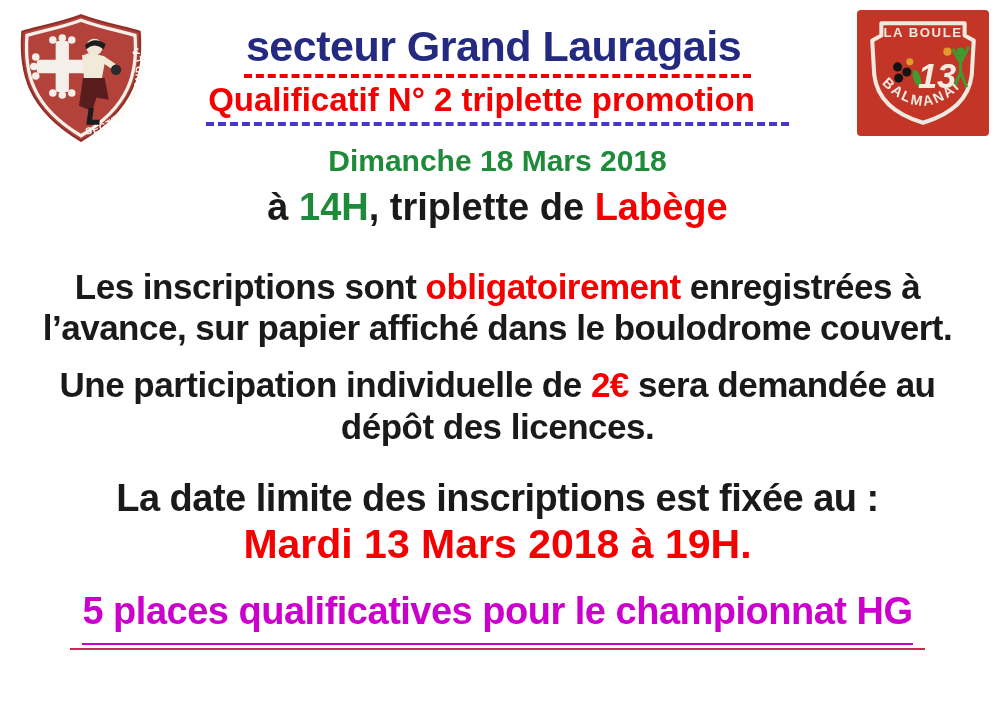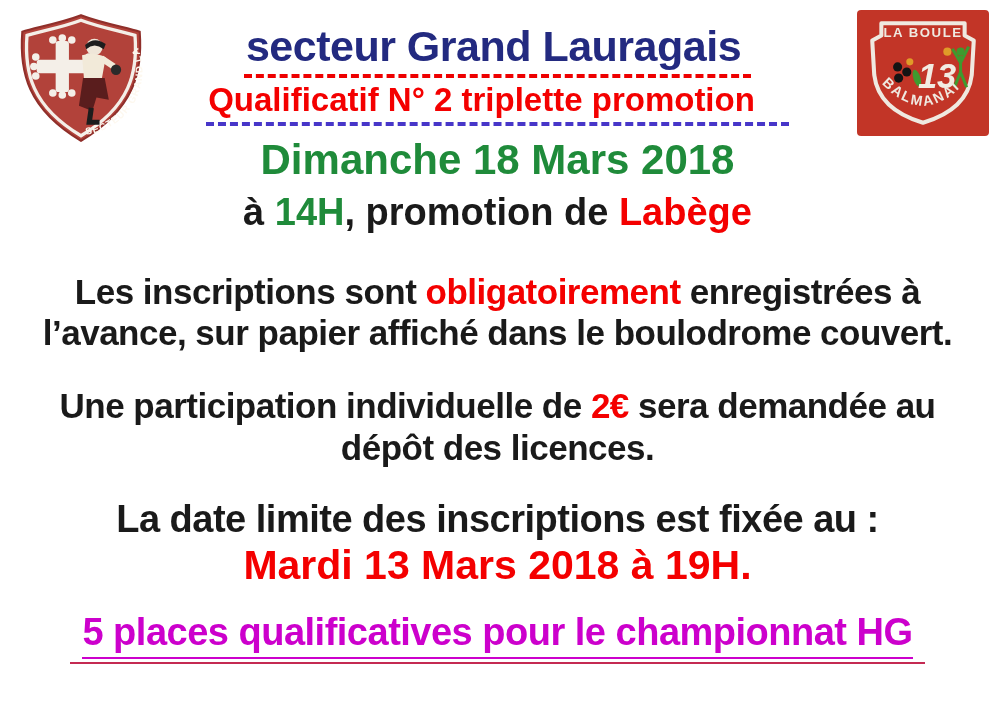--- a/index.html
+++ b/index.html
@@ -44,22 +44,22 @@
     line-height: 1.05;
     color: #f40000;
   }
   .subtitle .u-blue-dash {
     display: inline-block;
     padding: 0 34px 4px 2px;
     border-bottom: 4px dashed #4736c9;
   }
 
   .date-line {
-    margin-top: 13px;
-    font-size: 42px;
+    margin-top: 20px;
+    font-size: 30px;
     line-height: 1.0;
     color: #1f8b3a;
     text-align: center;
   }
 
   .time-line {
     margin-top: 12px;
     font-size: 38px;
     line-height: 1.0;
     color: #1a1a1a;
@@ -69,21 +69,21 @@
     color: #1a1a1a;
     letter-spacing: -0.5px;
   }
   .para-inscriptions {
     margin-top: 40px;
     font-size: 35px;
     line-height: 1.18;
     width: 985px;
   }
   .para-participation {
-    margin-top: 32px;
+    margin-top: 16px;
     font-size: 35px;
     line-height: 1.18;
     width: 880px;
   }
   .deadline-label {
     margin-top: 31px;
     font-size: 38px;
     line-height: 1.1;
     color: #1a1a1a;
     letter-spacing: -0.5px;
@@ -102,21 +102,21 @@
     color: #cc00cc;
     letter-spacing: -0.5px;
   }
   .footer-line .u-outer {
     display: inline-block;
     padding: 0 12px 3px 12px;
     border-bottom: 2px solid #c42a52;
   }
   .footer-line .u-inner {
     display: inline-block;
-    padding-bottom: 6px;
+    padding-bottom: 13px;
     border-bottom: 2px solid #cc00cc;
   }
 
   .txt-red   { color: #f40000; text-align: center; }
   .txt-green { color: #1f8b3a; }
   .txt-black { color: #1a1a1a; }
 </style>
 </head>
 <body>
 
@@ -185,21 +185,21 @@
       <span class="u-red-dash">secteur Grand Lauragais</span>
     </div>
 
     <div class="subtitle">
       <span class="u-blue-dash">Qualificatif N° 2 triplette promotion</span>
     </div>
 
     <div class="date-line">Dimanche 18 Mars 2018</div>
 
     <div class="time-line">
-      <span class="txt-black">à </span><span class="txt-green">14H</span><span class="txt-black">, promotion de </span><span class="txt-red">Labège</span>
+      <span class="txt-black">à </span><span class="txt-green">14H</span><span class="txt-black">, triplette de </span><span class="txt-red">Labège</span>
     </div>
 
     <div class="para para-inscriptions">
       <span class="txt-black">Les inscriptions sont </span><span class="txt-red">obligatoirement</span><span class="txt-black"> enregistrées à l’avance, sur papier affiché dans le boulodrome couvert.</span>
     </div>
 
     <div class="para para-participation">
       <span class="txt-black">Une participation individuelle de </span><span class="txt-red">2€</span><span class="txt-black"> sera demandée au dépôt des licences.</span>
     </div>
 

